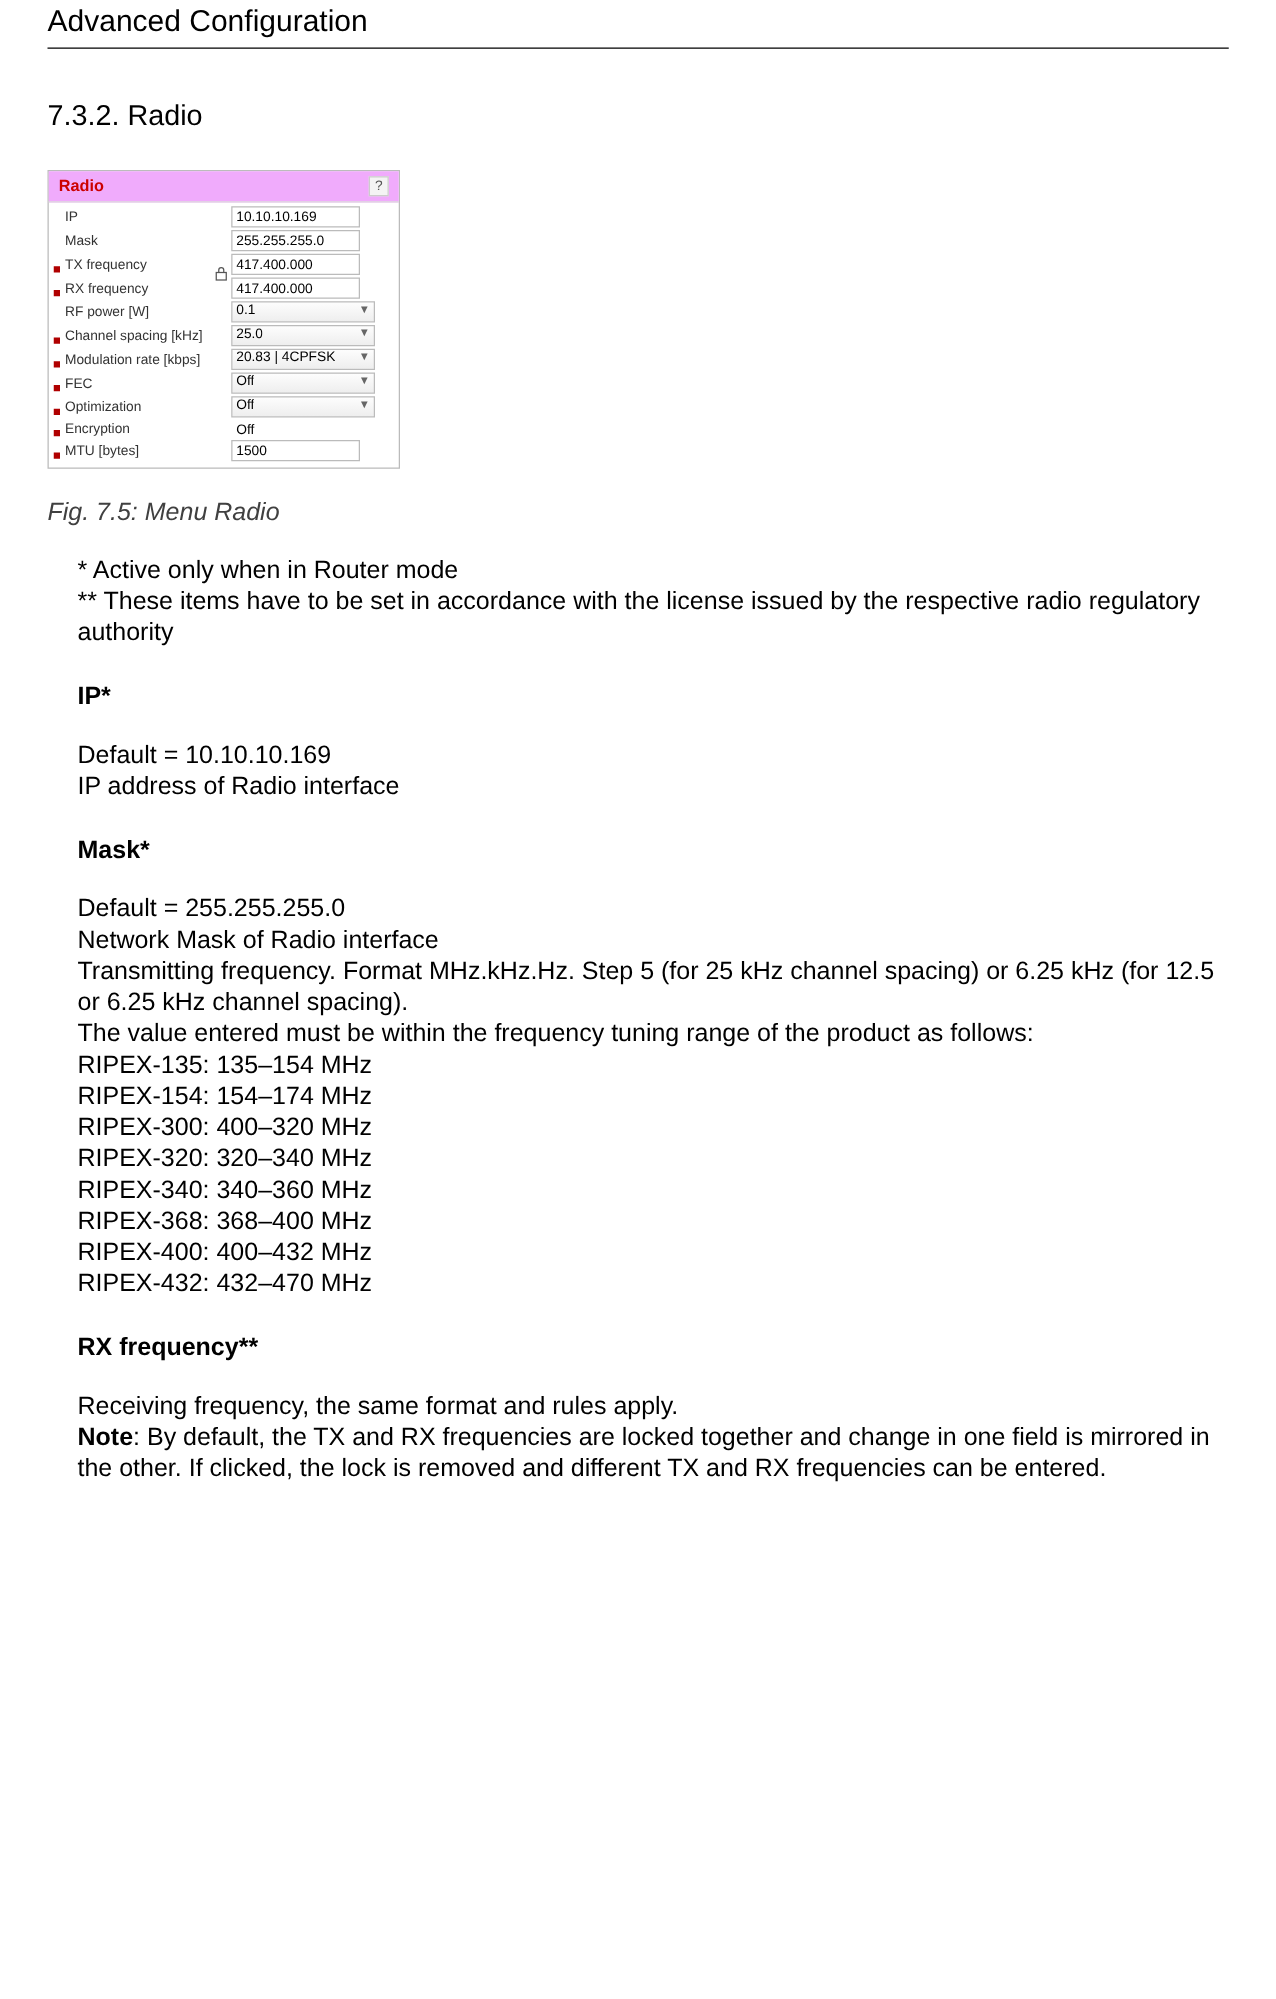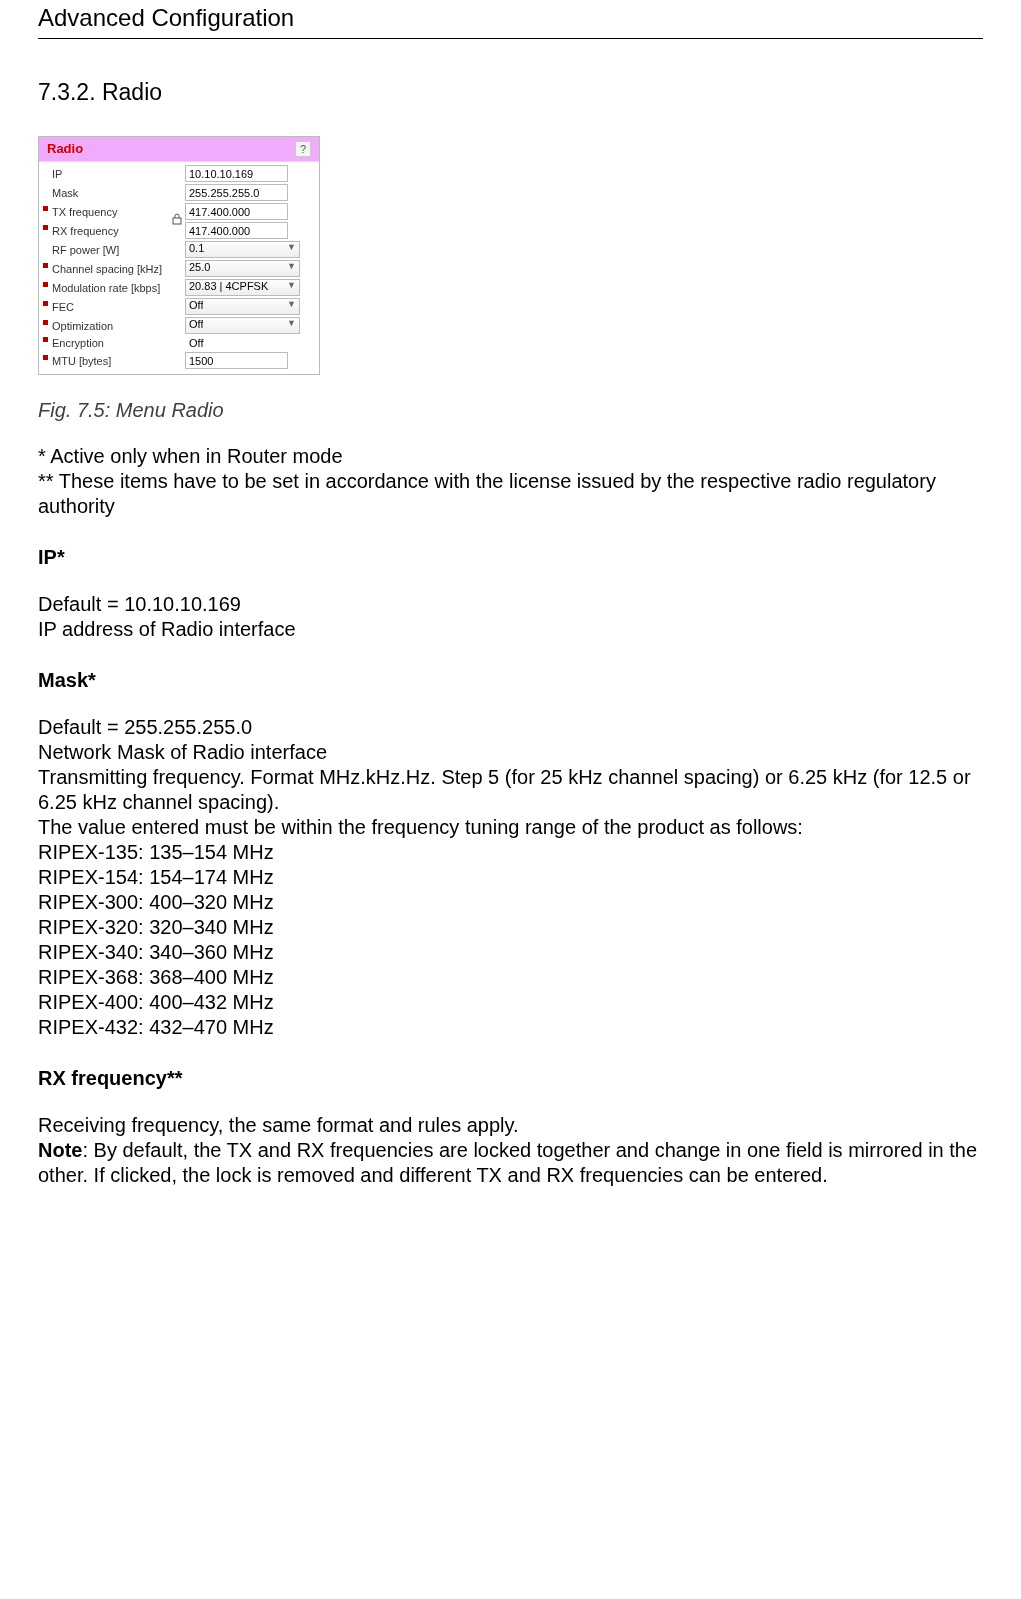--- a/index.html
+++ b/index.html
@@ -65,21 +65,21 @@
   }
   .radio-row {
     display: flex;
     align-items: center;
     padding: 1px 0;
     position: relative;
   }
   .radio-row .label {
     width: 142px;
     display: flex;
-    align-items: flex-start;
+    align-items: flex-end;
     gap: 4px;
     color: #333;
     font-size: 11px;
   }
   .radio-row .bullet {
     width: 5px;
     height: 5px;
     background: #b00000;
     flex-shrink: 0;
   }
@@ -134,20 +134,21 @@
   }
   .caption {
     font-style: italic;
     font-size: 20px;
     margin: 24px 0 22px 0;
     color: #404040;
   }
   .body-text {
     font-size: 20px;
     line-height: 1.25;
+    margin-left: 24px;
   }
   .para {
     margin: 0 0 0 0;
   }
   .subhead {
     font-weight: bold;
     font-size: 20px;
     margin-top: 26px;
     margin-bottom: 22px;
   }

